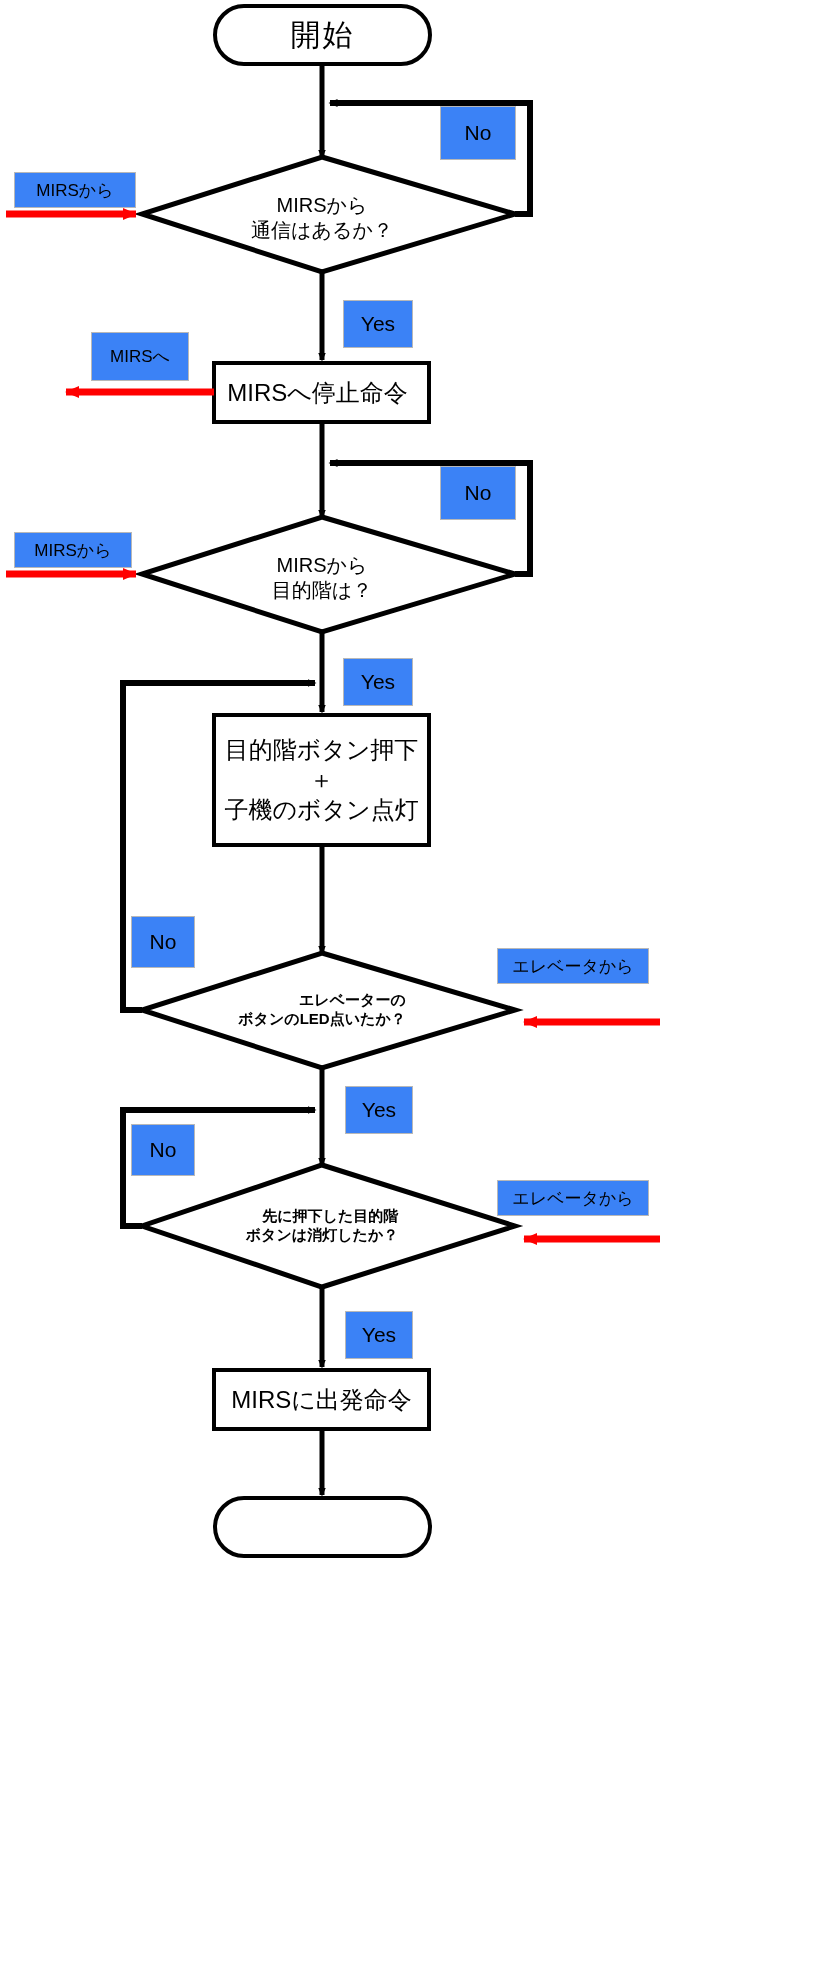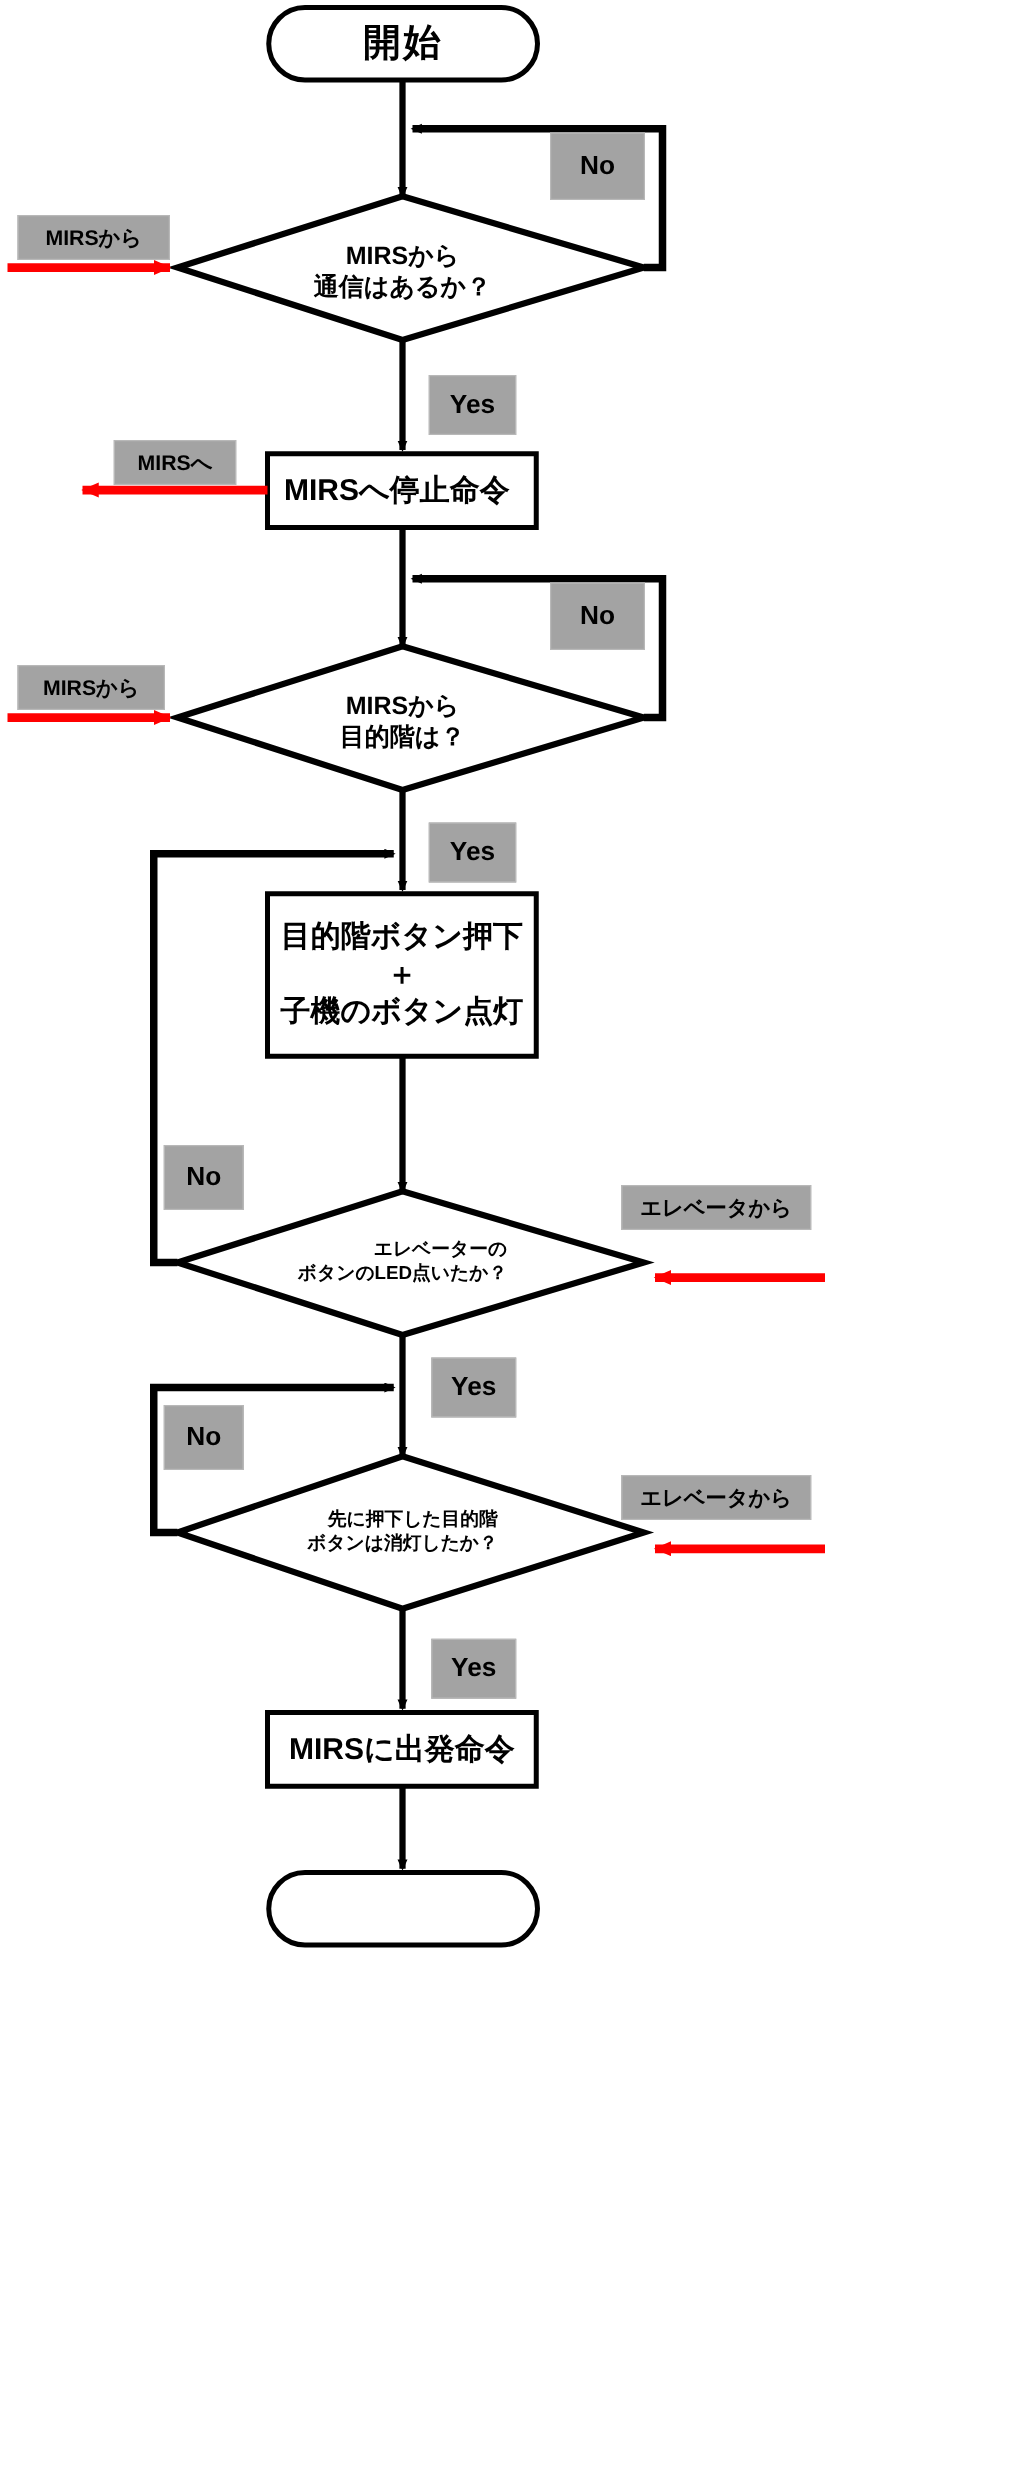--- a/index.html
+++ b/index.html
@@ -24,21 +24,21 @@
     width: 824px;
     height: 1984px;
   }
   .node-text {
     position: absolute;
     display: flex;
     align-items: center;
     justify-content: center;
     text-align: center;
     color: #000000;
-    font-weight: bold;
+    font-weight: normal;
     line-height: 1.25;
     white-space: pre-line;
     pointer-events: none;
   }
   .terminal-text {
     font-size: 30px;
     letter-spacing: 2px;
   }
   .process-text {
     font-size: 24px;
@@ -47,26 +47,26 @@
     font-size: 20px;
   }
   .decision-text-sm {
     font-size: 15px;
     font-weight: bold;
     text-align: right;
   }
   .tag-box {
     position: absolute;
     border: 1px solid #b8b8b8;
-    background: #a3a3a3;
+    background: #3b82f6;
     display: flex;
     align-items: center;
     justify-content: center;
     color: #000000;
-    font-weight: bold;
+    font-weight: normal;
     font-size: 21px;
     box-sizing: border-box;
   }
   .tag-box.io-label {
     font-size: 17px;
   }
 </style>
 </head>
 <body>
 
@@ -169,21 +169,21 @@
   <div class="tag-box" style="left:131px; top:916px; width:64px; height:52px;">No</div>
 
   <div class="tag-box" style="left:345px; top:1086px; width:68px; height:48px;">Yes</div>
 
   <div class="tag-box" style="left:131px; top:1124px; width:64px; height:52px;">No</div>
 
   <div class="tag-box" style="left:345px; top:1311px; width:68px; height:48px;">Yes</div>
 
   <div class="tag-box io-label" style="left:14px; top:172px; width:122px; height:36px;">MIRSから</div>
 
-  <div class="tag-box io-label" style="left:91px; top:352px; width:98px; height:36px;">MIRSへ</div>
+  <div class="tag-box io-label" style="left:91px; top:332px; width:98px; height:49px;">MIRSへ</div>
 
   <div class="tag-box io-label" style="left:14px; top:532px; width:118px; height:36px;">MIRSから</div>
 
   <div class="tag-box io-label" style="left:497px; top:948px; width:152px; height:36px;">エレベータから</div>
 
   <div class="tag-box io-label" style="left:497px; top:1180px; width:152px; height:36px;">エレベータから</div>
 
 </div>
 
 </body></html>

